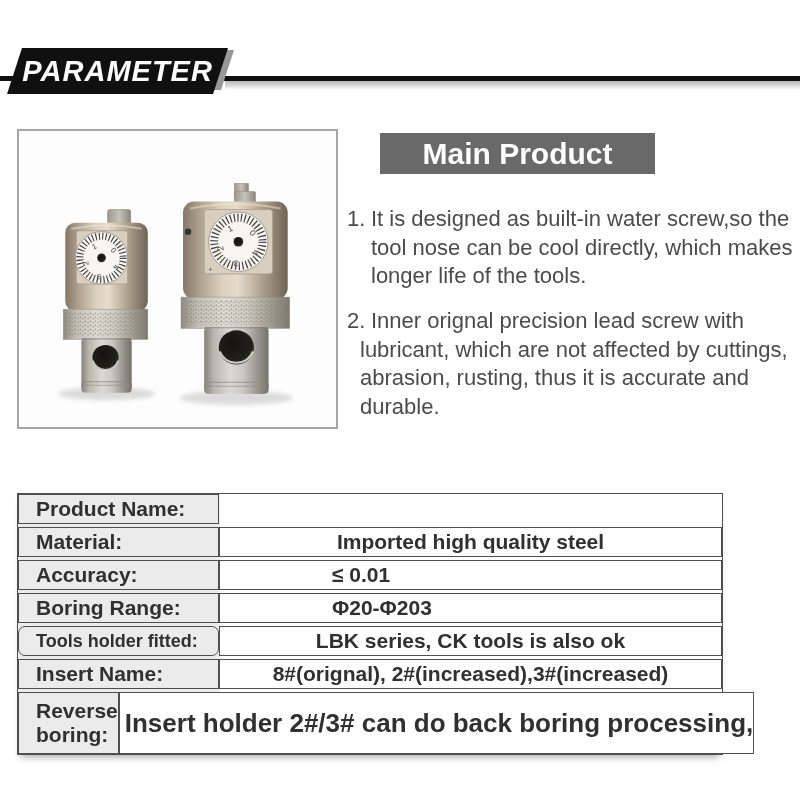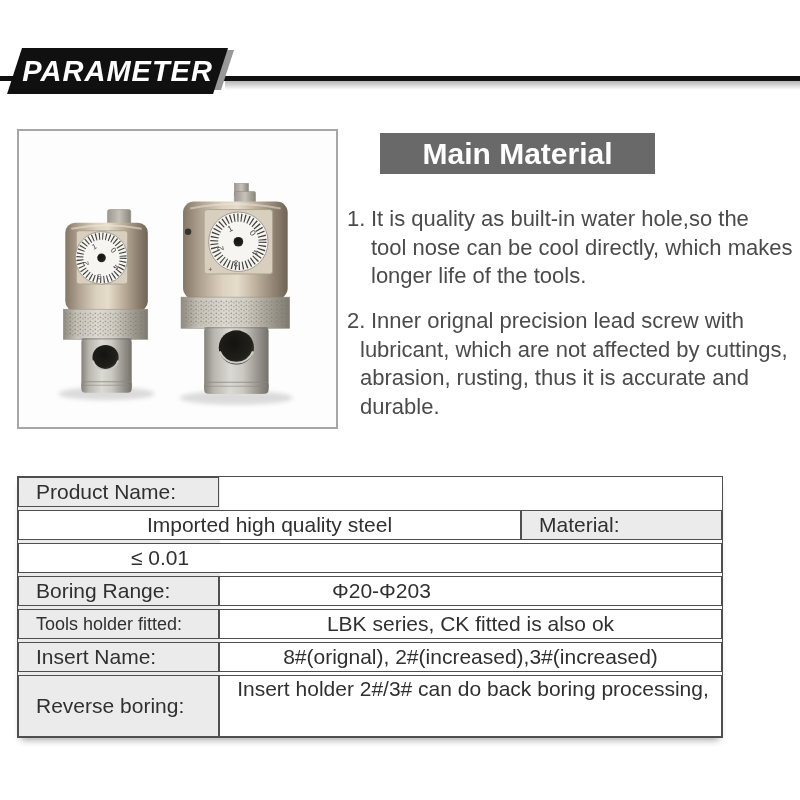--- a/index.html
+++ b/index.html
@@ -27,35 +27,35 @@
   
   .features-heading{position:absolute;left:380px;top:133px;width:275px;height:41px;
     background:#696969;color:#fdfdfd;font-weight:bold;font-size:30px;
     display:flex;align-items:center;justify-content:center;}
   .feature{position:absolute;left:347px;width:460px;font-size:22px;line-height:28.5px;color:#4b4b4b;}
   .feature .f-line{white-space:nowrap;}
   .f-num{display:inline-block;min-width:24px;}
   .feature-1 .cont{margin-left:24px;}
   .feature-2 .cont{margin-left:13px;}
   
-  .spec-table{position:absolute;left:17px;top:476px;width:706px;box-sizing:border-box;
+  .spec-table{position:absolute;left:17px;top:493px;width:706px;box-sizing:border-box;
     border:1px solid #4f4f4f;
     background:linear-gradient(to right,#ebebeb 0 202px,#ffffff 202px);
-    box-shadow:0 6px 7px -4px rgba(0,0,0,.35);}
+    box-shadow:0 6px 7px -4px rgba(0,0,0,.35);font-weight:bold;}
   .spec-row{display:flex;height:30px;margin-bottom:3px;}
   .spec-row.tall{height:62px;}
   .spec-row:last-child{margin-bottom:0;}
   .cell{box-sizing:border-box;border:1px solid #4f4f4f;display:flex;align-items:center;
     font-size:21px;color:#303030;}
   .lab{width:201px;background:#ebebeb;padding-left:17px;}
-  .lab.small{font-size:18px;}
+  .lab.small{font-size:18px;border-radius:7px;}
   .val{flex:1;background:#ffffff;justify-content:center;}
   .val.left{justify-content:flex-start;padding-left:112px;}
-  .val.multi{flex-direction:row;align-items:flex-start;justify-content:center;
-    padding-left:5px;font-size:21px;line-height:25px;}
+  .val.multi{flex-direction:column;align-items:flex-start;justify-content:center;
+    padding-left:5px;font-size:26px;line-height:25px;}
   .val.multi div{white-space:nowrap;}
 </style>
 </head>
 <body>
 
 <div class="top-line"></div>
 <div class="line-shadow"></div>
 <div class="banner-fold"></div>
 <div class="banner">
   <span>PARAMETER</span>
@@ -162,54 +162,55 @@
       <ellipse cx="216" cy="215" rx="17.5" ry="17" fill="url(#holeG)"></ellipse>
       <path d="M199.5 219 A 17.5 17 0 0 0 232.5 219" stroke="#ece9e3" stroke-width="2" fill="none" opacity=".85"></path>
       <rect x="184" y="246" width="64" height="15" rx="7" fill="url(#shankG)"></rect>
       <line x1="185" y1="249.5" x2="247" y2="249.5" stroke="#8b887f" stroke-width="1" opacity=".8"></line>
       <line x1="185" y1="253.5" x2="247" y2="253.5" stroke="#8b887f" stroke-width="1" opacity=".6"></line>
     </g>
   </svg>
 </div>
 
 <div class="features-heading">
-  <span>Main Material</span>
+  <span>Main Product</span>
 </div>
 
 <div class="feature feature-1" style="top:205px;">
-  <div class="f-line"><span class="f-num">1.</span><span>It is quality as built-in water hole,so the</span></div>
+  <div class="f-line"><span class="f-num">1.</span><span>It is designed as built-in water screw,so the</span></div>
   <div class="f-line cont">tool nose can be cool directly, which makes</div>
   <div class="f-line cont">longer life of the tools.</div>
 </div>
 
 <div class="feature feature-2" style="top:307px;">
   <div class="f-line"><span class="f-num">2.</span><span>Inner orignal precision lead screw with</span></div>
   <div class="f-line cont">lubricant, which are not affected by cuttings,</div>
   <div class="f-line cont">abrasion, rusting, thus it is accurate and</div>
   <div class="f-line cont">durable.</div>
 </div>
 
 <div class="spec-table">
   <div class="spec-row">
     <div class="cell lab">Product Name:</div>
   </div>
   <div class="spec-row">
+    <div class="cell lab">Material:</div>
     <div class="cell val">Imported high quality steel</div>
-    <div class="cell lab">Material:</div>
-  </div>
-  <div class="spec-row">
+  </div>
+  <div class="spec-row">
+    <div class="cell lab">Accuracy:</div>
     <div class="cell val left">≤ 0.01</div>
   </div>
   <div class="spec-row">
     <div class="cell lab">Boring Range:</div>
     <div class="cell val left">Φ20-Φ203</div>
   </div>
   <div class="spec-row">
     <div class="cell lab small">Tools holder fitted:</div>
-    <div class="cell val">LBK series, CK fitted is also ok</div>
+    <div class="cell val">LBK series, CK tools is also ok</div>
   </div>
   <div class="spec-row">
     <div class="cell lab">Insert Name:</div>
     <div class="cell val">8#(orignal), 2#(increased),3#(increased)</div>
   </div>
   <div class="spec-row tall">
     <div class="cell lab">Reverse boring:</div>
     <div class="cell val multi">
       <div>Insert holder 2#/3# can do back boring processing,</div>
     </div>

